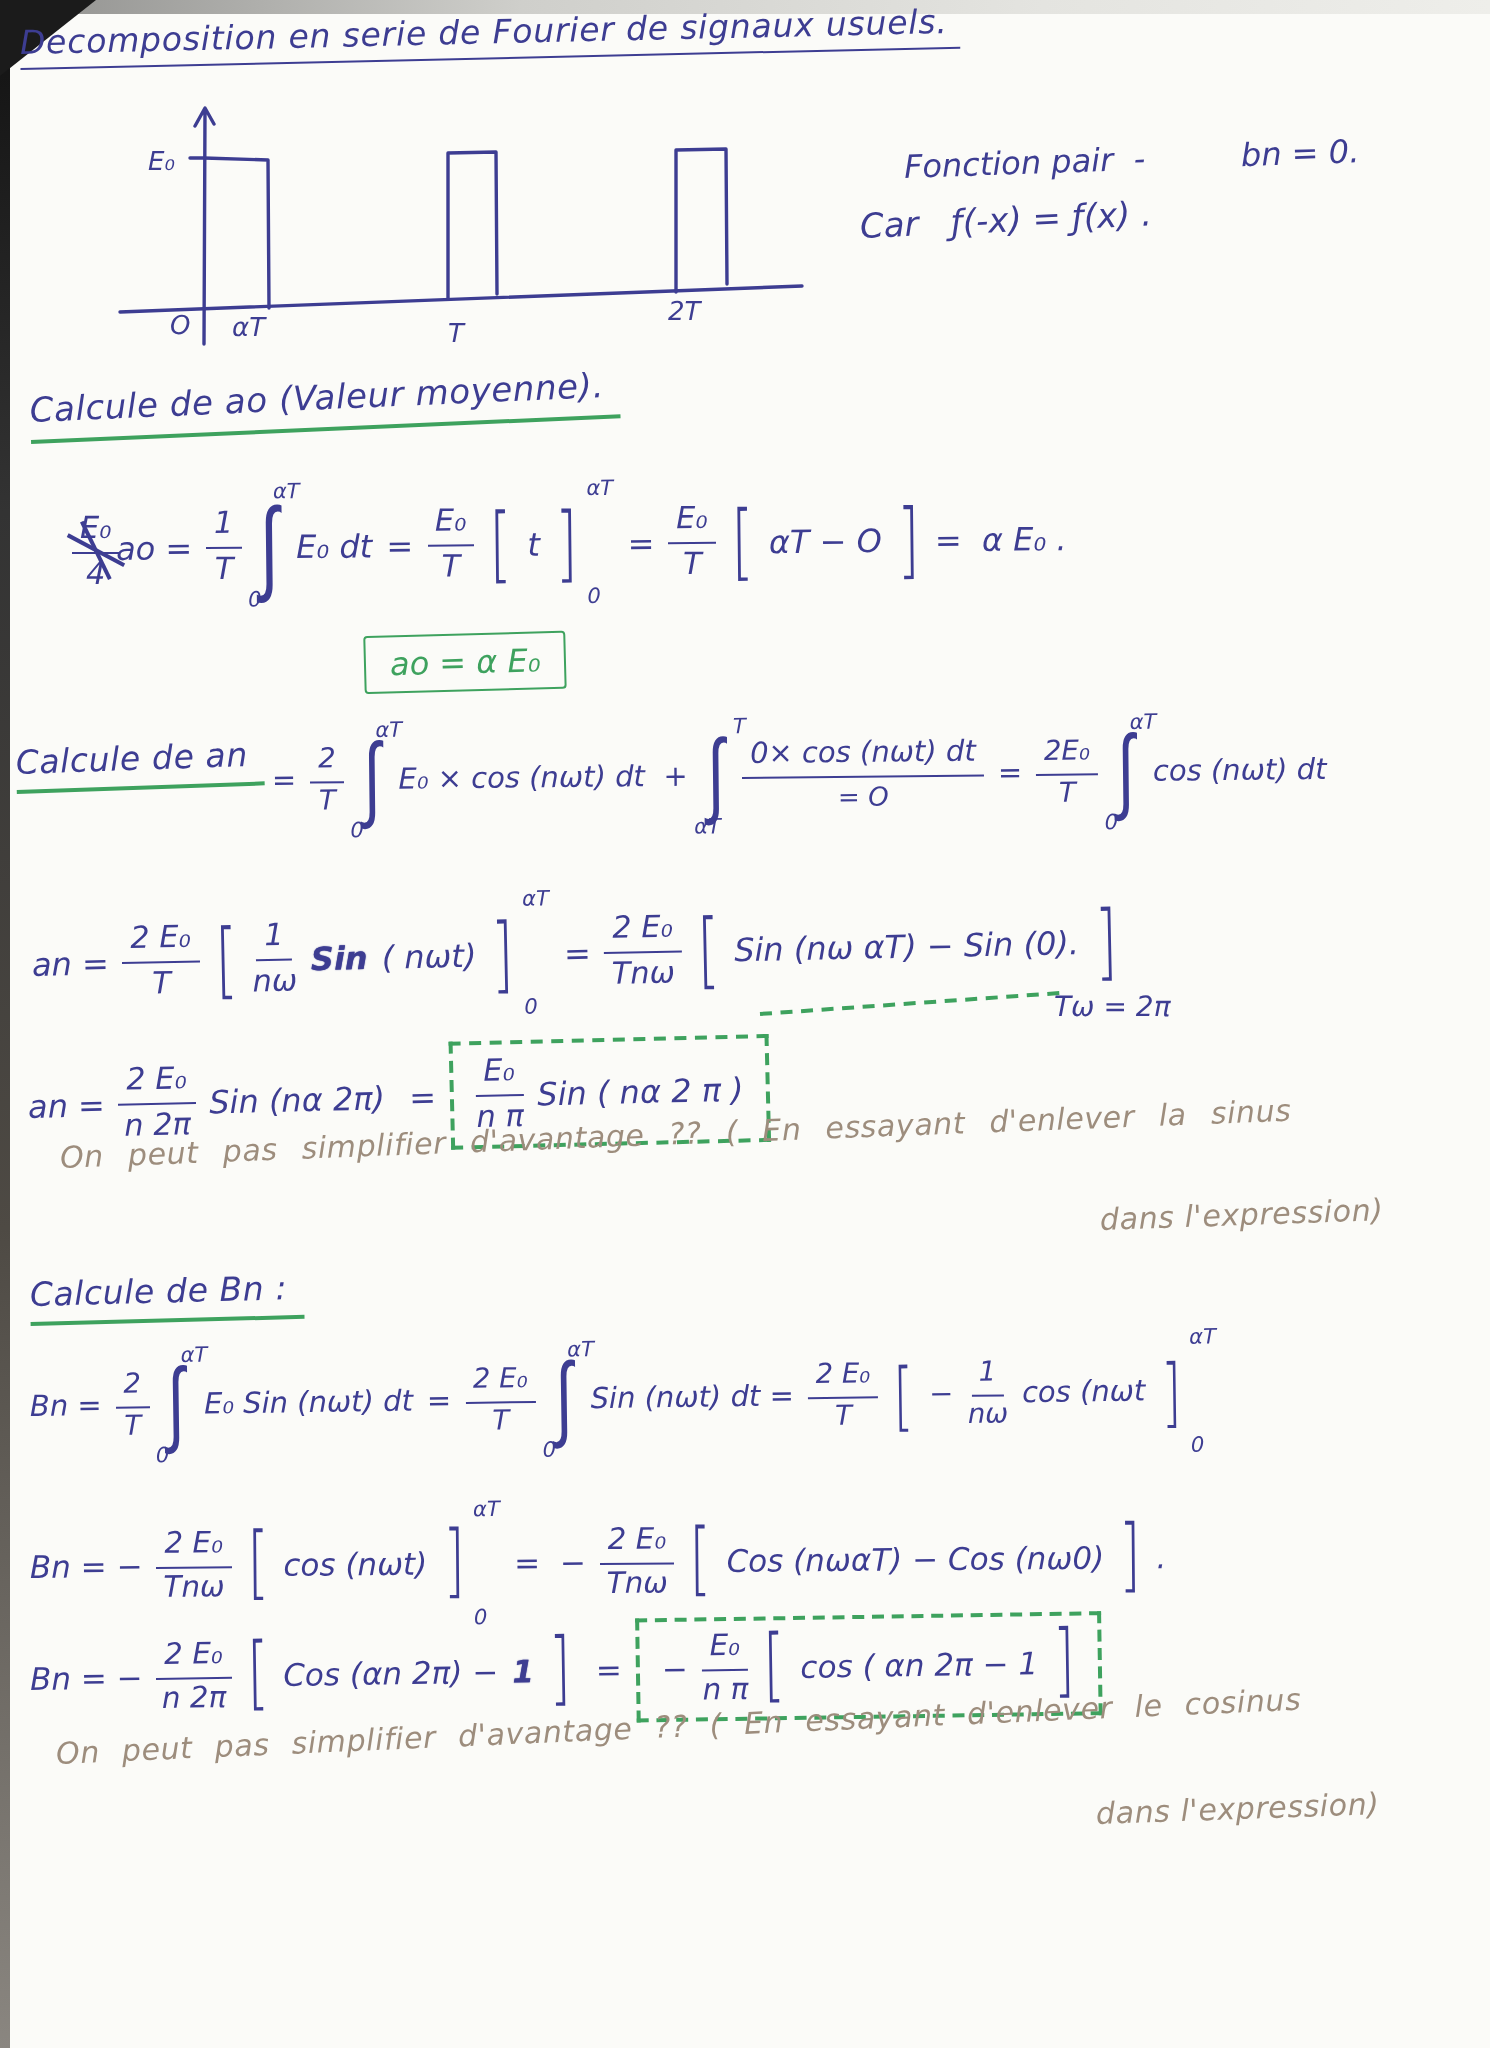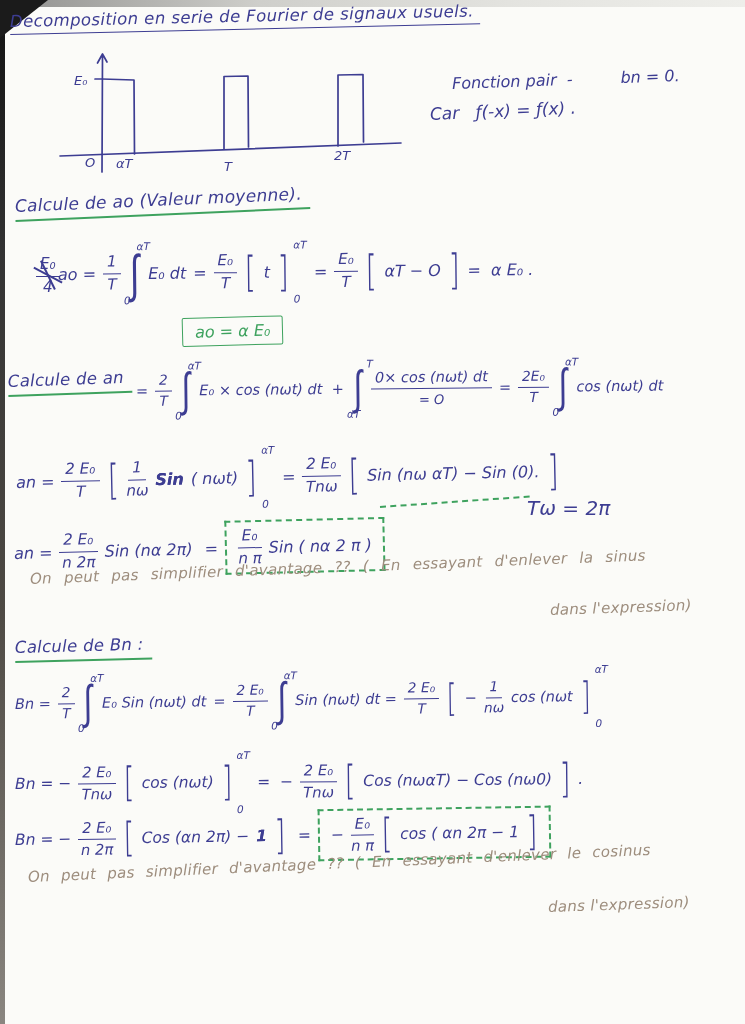--- a/index.html
+++ b/index.html
@@ -84,21 +84,21 @@
     border-top:2px solid var(--ink);}
   .scribble::before{transform:rotate(28deg);}
   .scribble::after{transform:rotate(64deg);}
 
   .resultbox{left:182px;top:318px;font-size:16px;font-style:italic;color:var(--green);
     border:1.8px solid var(--green);border-radius:2px;padding:4px 12px;
     transform:rotate(-1.5deg);transform-origin:left center;white-space:pre;}
 
   .gdash{left:380px;top:506px;width:150px;border-top:2.4px dashed var(--green);
     transform:rotate(-4deg);transform-origin:left center;}
-  .tomega{left:527px;top:496px;font-size:20px;white-space:pre;}
+  .tomega{left:527px;top:496px;font-size:14px;white-space:pre;}
 
   .comment{font-size:15px;letter-spacing:.3px;transform-origin:left center;white-space:pre;}
   .c1a{left:30px;top:570px;word-spacing:7px;transform:rotate(-2.2deg);}
   .c1b{left:550px;top:601px;transform:rotate(-2deg);}
   .c2a{left:28px;top:868px;word-spacing:6px;transform:rotate(-2.5deg);}
   .c2b{left:548px;top:898px;transform:rotate(-2deg);}
 </style>
 </head>
 <body>
 

